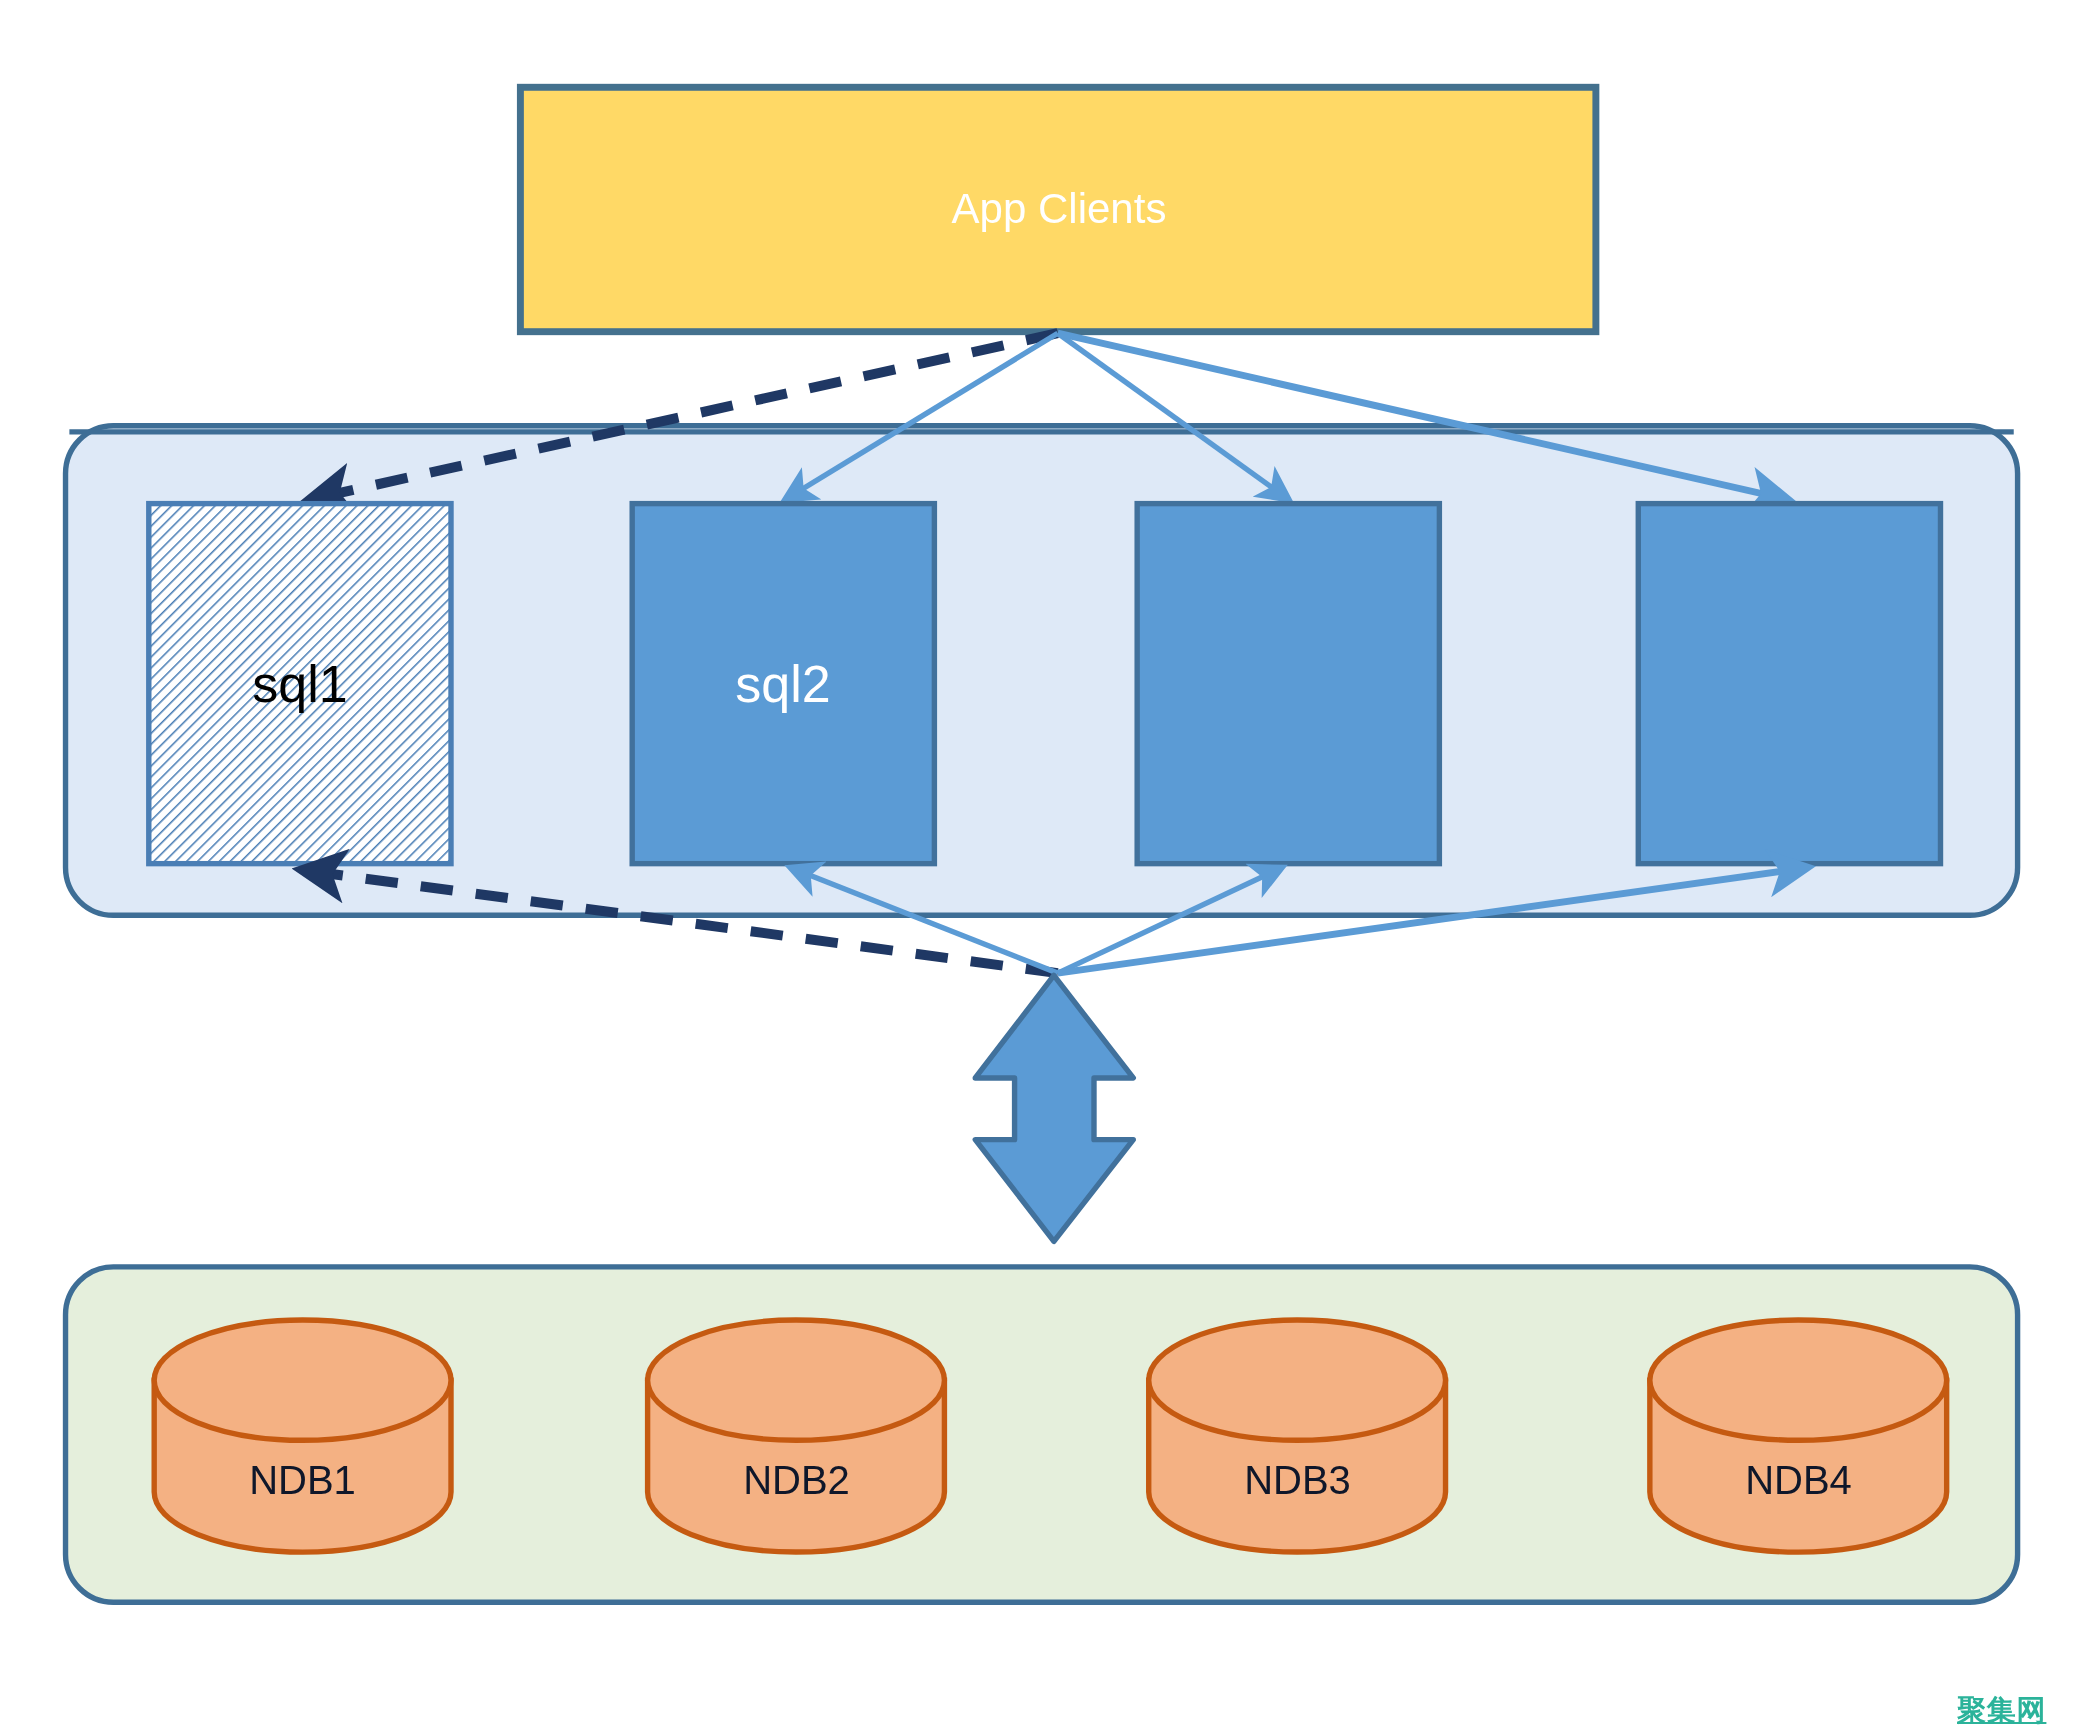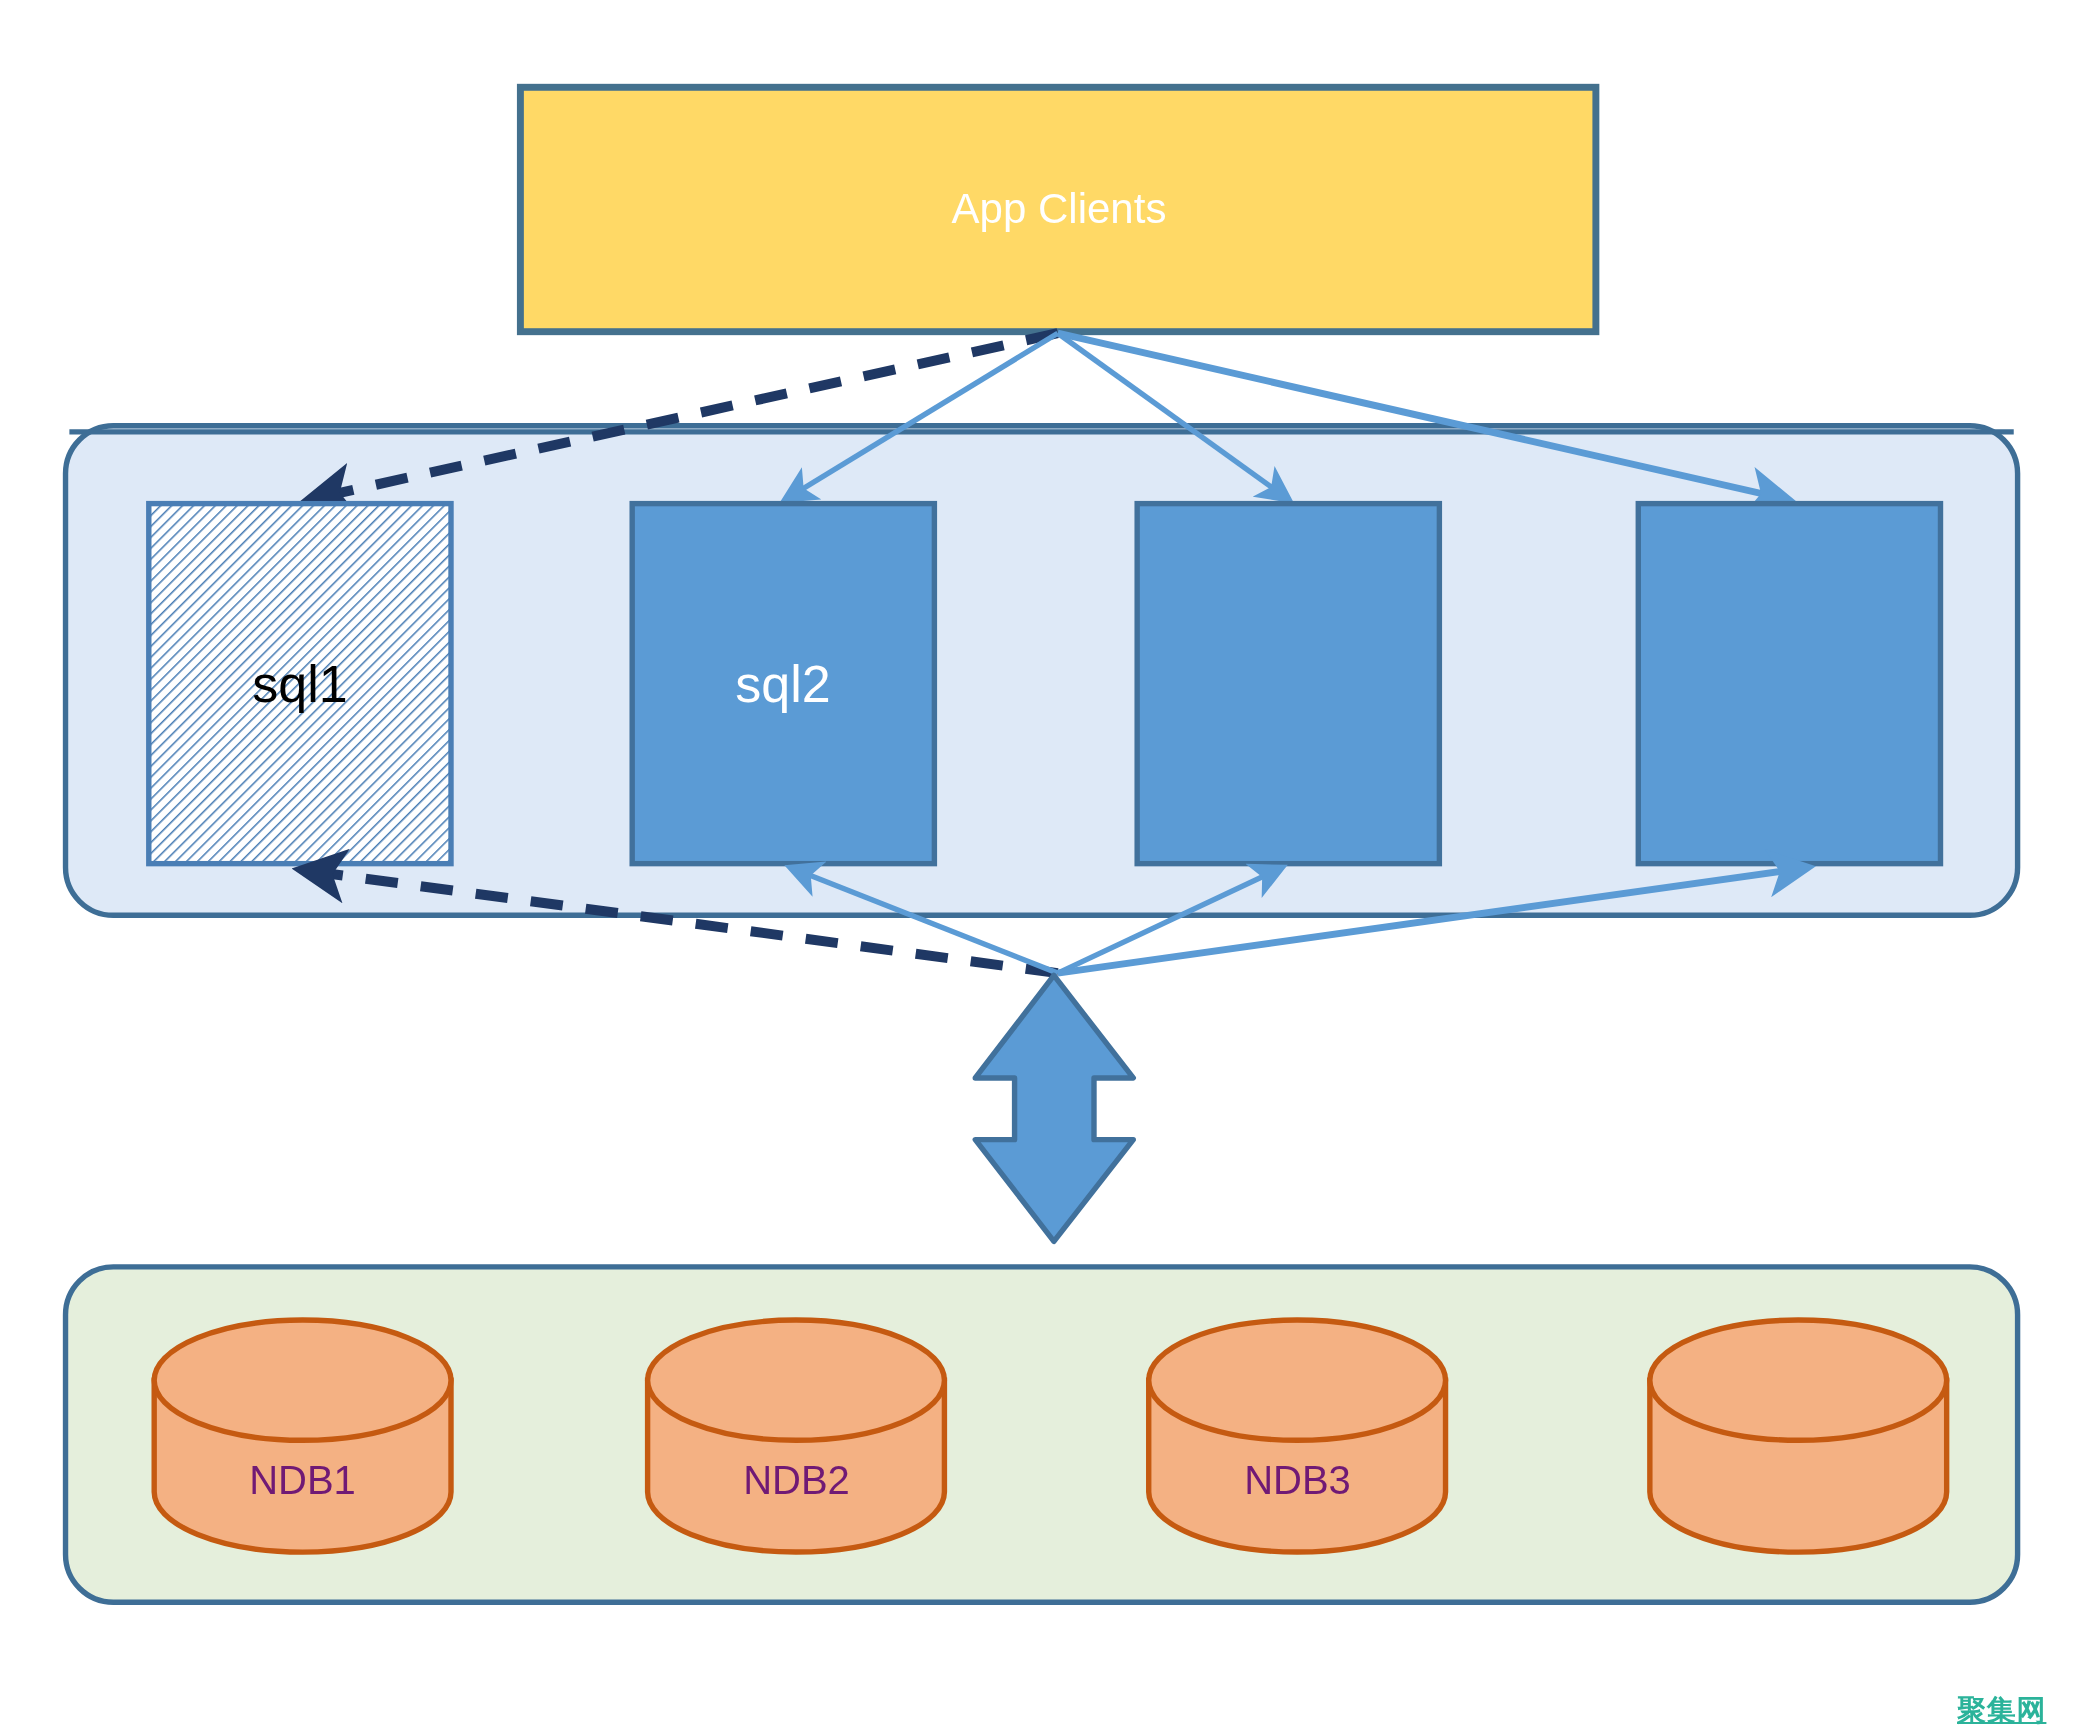--- a/index.html
+++ b/index.html
@@ -38,21 +38,21 @@
   }
   .sql-label {
     font-size: 52px;
     color: #ffffff;
   }
   .sql-label.inactive {
     color: #000000;
   }
   .ndb-label {
     font-size: 40px;
-    color: #701a75;
+    color: #0f172a;
   }
   .watermark {
     position: absolute;
     font-size: 29px;
     font-weight: bold;
     color: #2BB39A;
     letter-spacing: 0.8px;
     line-height: 1;
   }
 </style>
@@ -123,17 +123,18 @@
   </svg>
 
   <div class="node-label app-clients-label" style="left:521px; top:87px; width:1076px; height:244px;">App Clients</div>
 
   <div class="node-label sql-label inactive" style="left:149px; top:504px; width:302px; height:360px;">sql1</div>
   <div class="node-label sql-label" style="left:632px; top:504px; width:302px; height:360px;">sql2</div>
 
   <div class="node-label ndb-label" style="left:154px; top:1411px; width:297px; height:139px;">NDB1</div>
   <div class="node-label ndb-label" style="left:648px; top:1411px; width:297px; height:139px;">NDB2</div>
   <div class="node-label ndb-label" style="left:1149px; top:1411px; width:297px; height:139px;">NDB3</div>
+  <div class="node-label ndb-label" style="left:1650px; top:1411px; width:297px; height:139px;">NDB4</div>
 
   <div class="watermark" style="left:1957px; top:1696px;text-decoration:underline;">聚集网</div>
 
 </div>
 
 
 </body></html>

